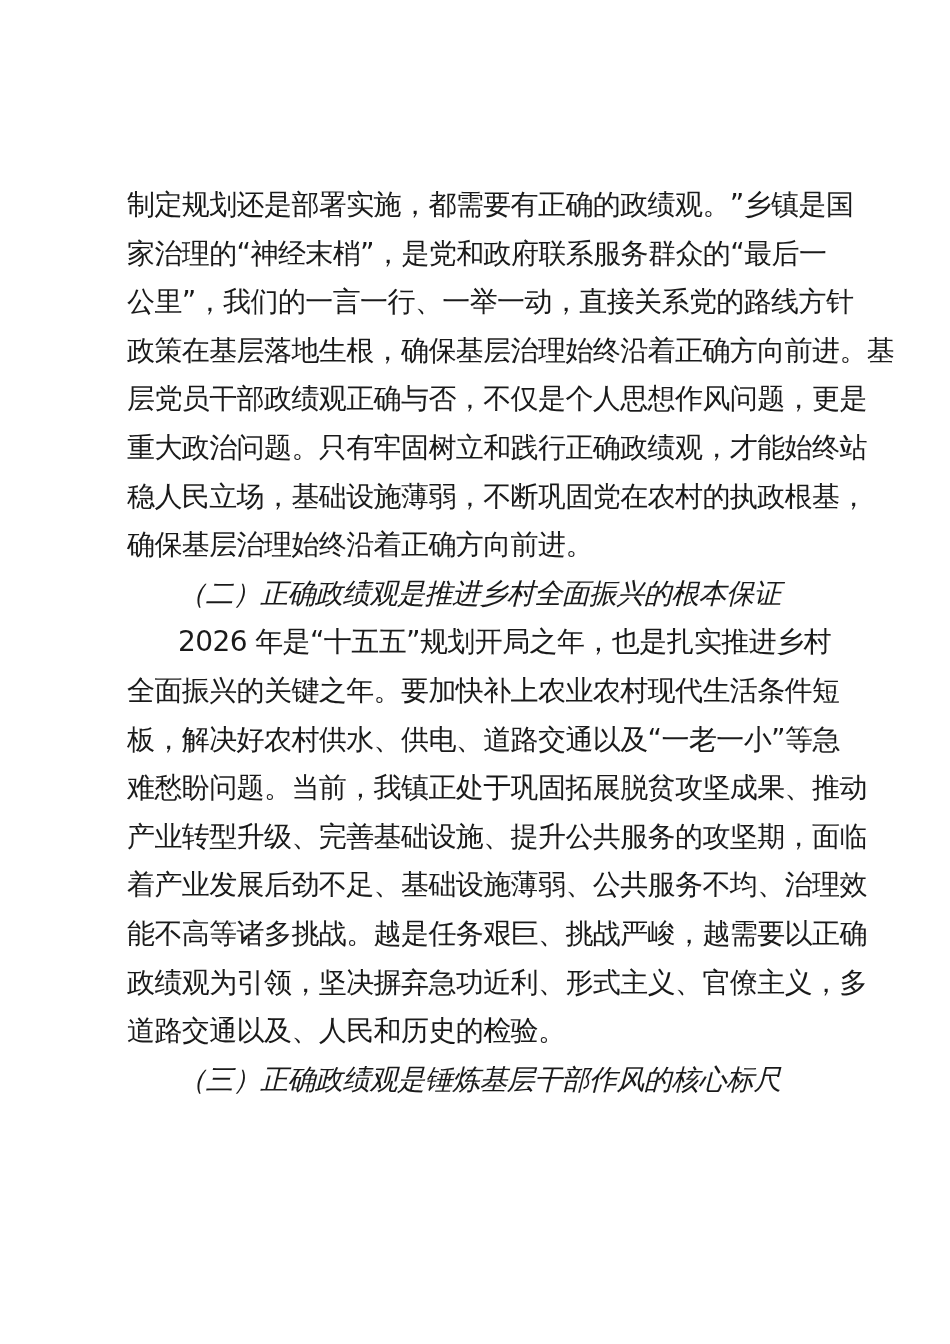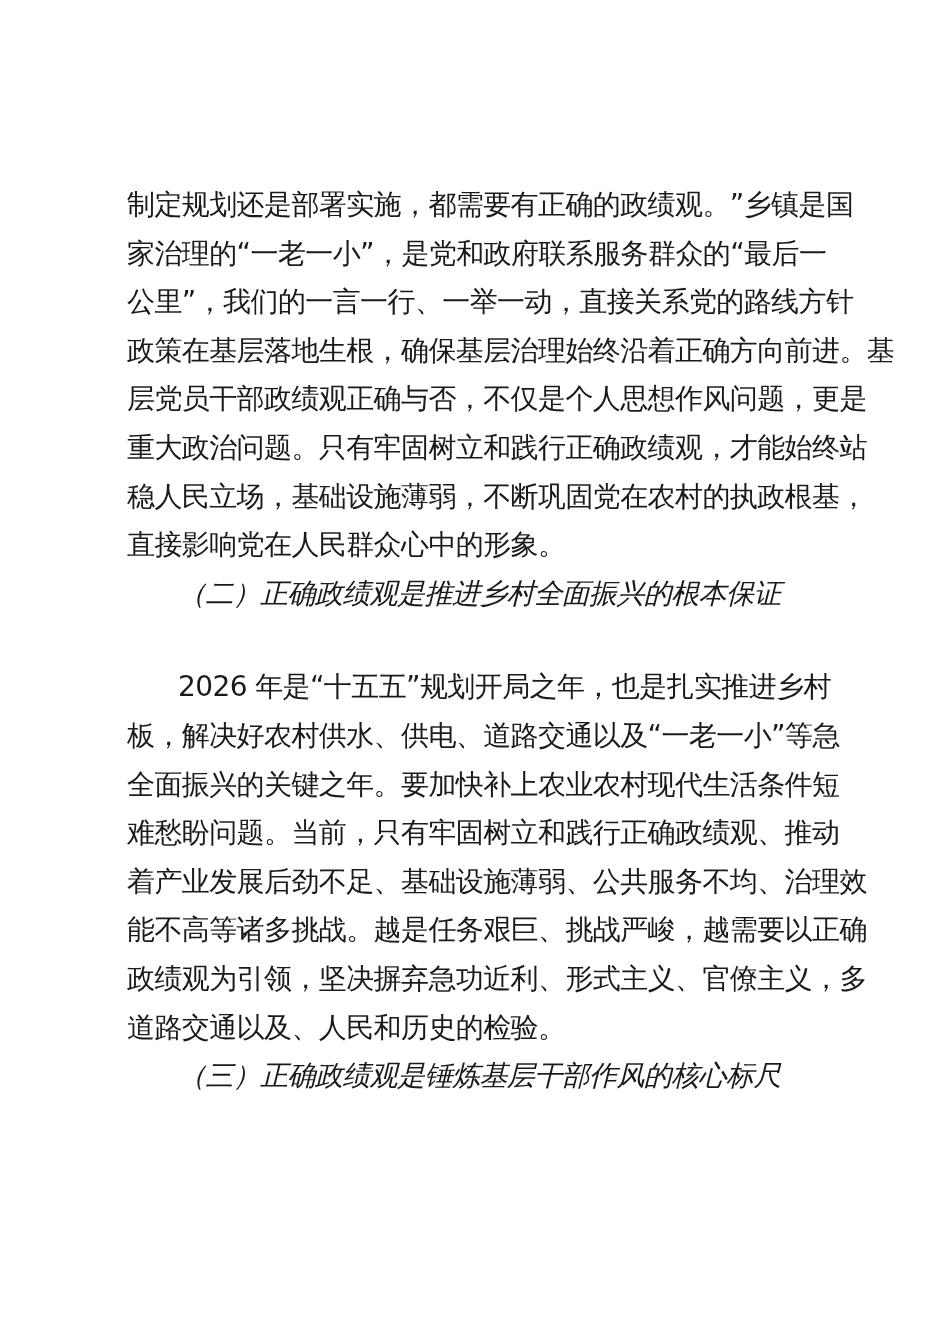--- a/index.html
+++ b/index.html
@@ -31,44 +31,44 @@
     }
     .line {
       height: 48.6px;
       line-height: 48.6px;
       font-size: 28px;
       white-space: nowrap;
       letter-spacing: -0.6px;
     }
     .line.indent {
       padding-left: 51px;
-      margin-top: 45px;
     }
     .line.heading {
       padding-left: 51px;
       font-style: italic;
     }
   </style>
 </head>
 <body>
 
 <div class="page">
   <div class="text-block">
     <div class="line">制定规划还是部署实施，都需要有正确的政绩观。”乡镇是国</div>
-    <div class="line">家治理的“一老一小”，是党和政府联系服务群众的“最后一</div>
+    <div class="line">家治理的“神经末梢”，是党和政府联系服务群众的“最后一</div>
     <div class="line">公里”，我们的一言一行、一举一动，直接关系党的路线方针</div>
     <div class="line">政策在基层落地生根，确保基层治理始终沿着正确方向前进。基</div>
     <div class="line">层党员干部政绩观正确与否，不仅是个人思想作风问题，更是</div>
     <div class="line">重大政治问题。只有牢固树立和践行正确政绩观，才能始终站</div>
     <div class="line">稳人民立场，基础设施薄弱，不断巩固党在农村的执政根基，</div>
-    <div class="line">直接影响党在人民群众心中的形象。</div>
+    <div class="line">确保基层治理始终沿着正确方向前进。</div>
     <div class="line heading">（二）正确政绩观是推进乡村全面振兴的根本保证</div>
     <div class="line indent">2026 年是“十五五”规划开局之年，也是扎实推进乡村</div>
+    <div class="line">全面振兴的关键之年。要加快补上农业农村现代生活条件短</div>
     <div class="line">板，解决好农村供水、供电、道路交通以及“一老一小”等急</div>
-    <div class="line">全面振兴的关键之年。要加快补上农业农村现代生活条件短</div>
-    <div class="line">难愁盼问题。当前，只有牢固树立和践行正确政绩观、推动</div>
+    <div class="line">难愁盼问题。当前，我镇正处于巩固拓展脱贫攻坚成果、推动</div>
+    <div class="line">产业转型升级、完善基础设施、提升公共服务的攻坚期，面临</div>
     <div class="line">着产业发展后劲不足、基础设施薄弱、公共服务不均、治理效</div>
     <div class="line">能不高等诸多挑战。越是任务艰巨、挑战严峻，越需要以正确</div>
     <div class="line">政绩观为引领，坚决摒弃急功近利、形式主义、官僚主义，多</div>
     <div class="line">道路交通以及、人民和历史的检验。</div>
     <div class="line heading">（三）正确政绩观是锤炼基层干部作风的核心标尺</div>
   </div>
 </div>
 
 </body></html>

